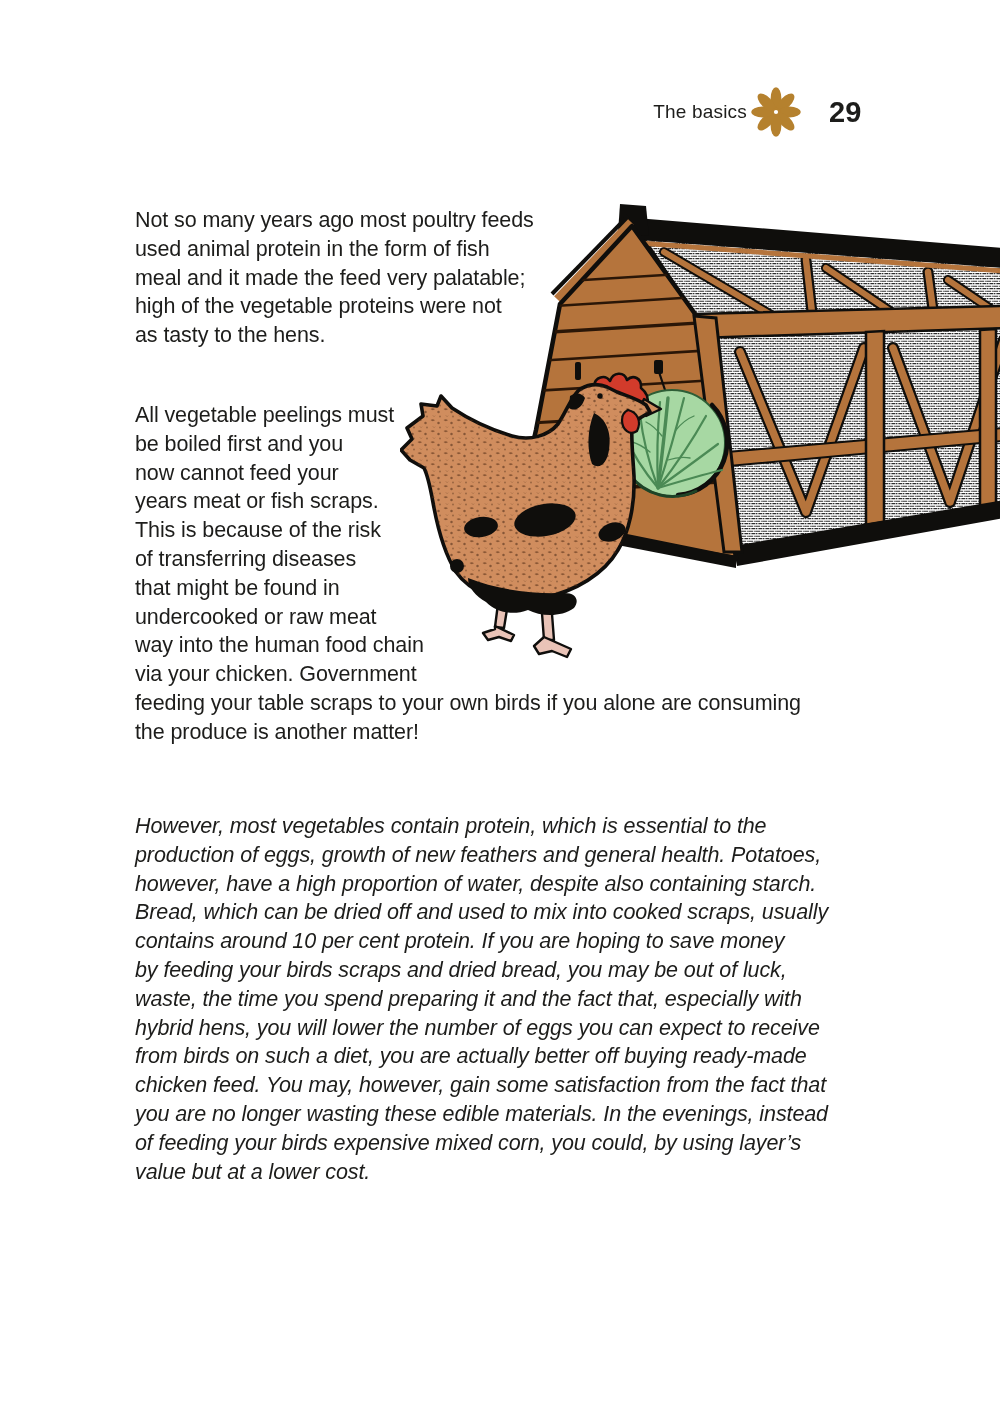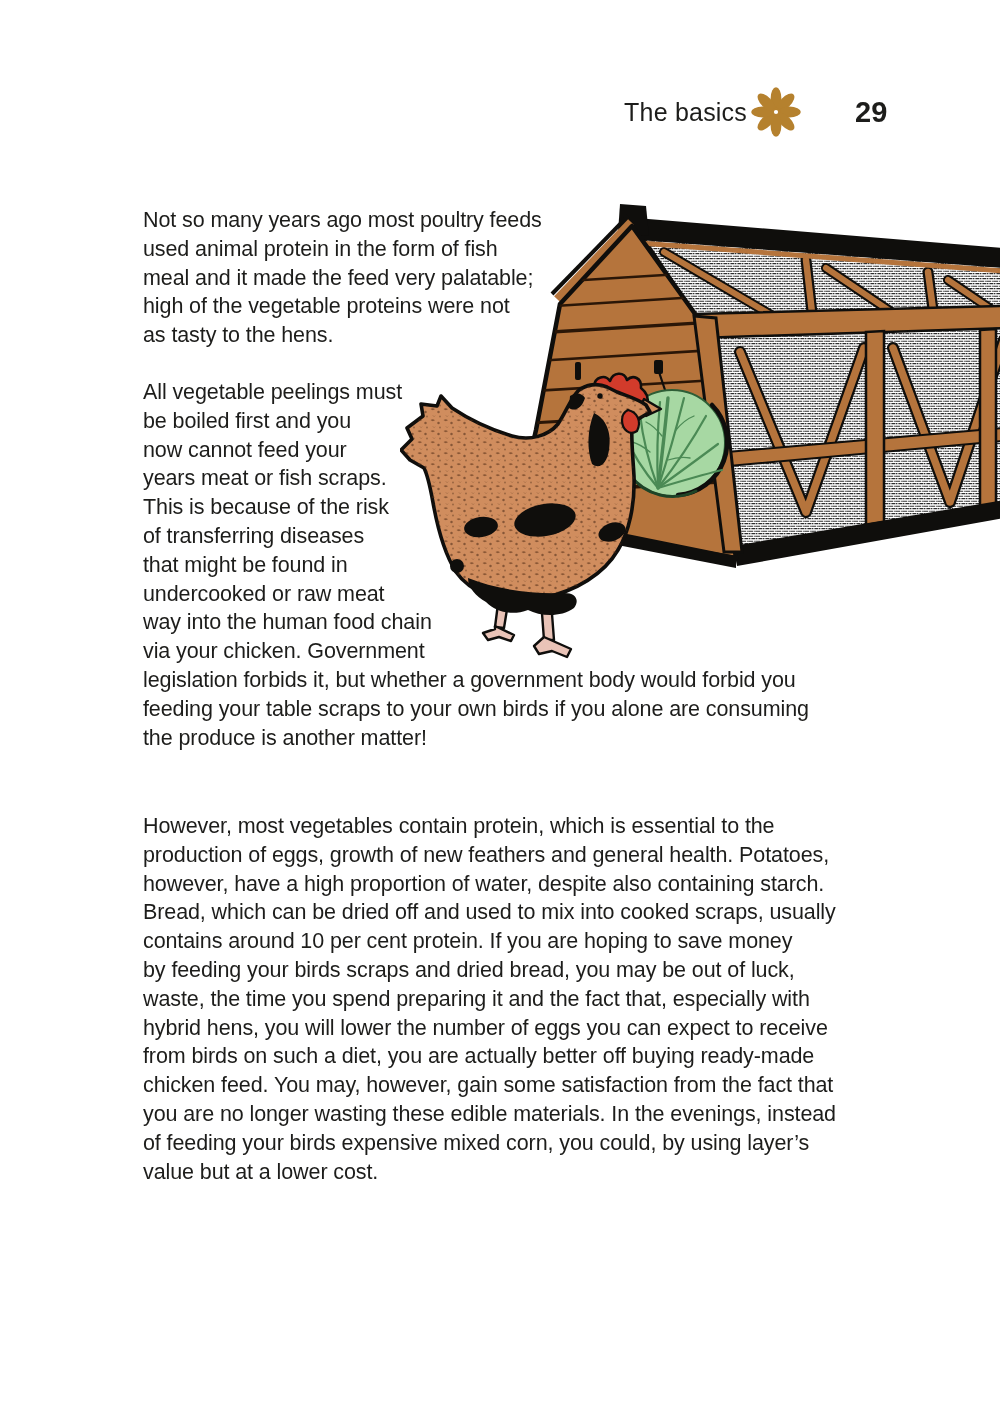--- a/index.html
+++ b/index.html
@@ -7,33 +7,33 @@
     position:relative;
     width:1000px;height:1418px;
     background:#ffffff;
     overflow:hidden;
     font-family:"Liberation Sans", sans-serif;
     color:var(--c-text,#1d1d1b);
   }
   
   .rh-title{
     position:absolute;top:96px;left:0;width:747px;
-    text-align:right;font-size:25px;line-height:32px;
+    text-align:right;font-size:19px;line-height:32px;
     letter-spacing:0.2px;
   }
   .rh-flower{position:absolute;left:751px;top:87px;}
   .rh-page-num{
     position:absolute;left:829px;top:96px;
-    font-size:29px;line-height:32px;font-weight:700;margin-left:26px;
-  }
-  
-  .para{position:absolute;left:135px;margin-left:8px;}
+    font-size:29px;line-height:32px;font-weight:700;
+  }
+  
+  .para{position:absolute;left:135px;}
   .p1{top:206px;}
-  .p2{top:378px;}
-  .p3{top:812px;}
+  .p2{top:401px;}
+  .p3{top:812px;font-style:italic;}
   .ln{
     height:28.8px;line-height:28.8px;
     font-size:21.5px;letter-spacing:-0.1px;
     white-space:nowrap;
   }
   
   .illustration{position:absolute;left:400px;top:188px;pointer-events:none;}
   
   .f-wood{fill:var(--c-wood,#b5743c);}
   .s-wood{stroke:var(--c-wood,#b5743c);}
@@ -215,21 +215,20 @@
     <div class="ln">All vegetable peelings must</div>
     <div class="ln">be boiled first and you</div>
     <div class="ln">now cannot feed your</div>
     <div class="ln">years meat or fish scraps.</div>
     <div class="ln">This is because of the risk</div>
     <div class="ln">of transferring diseases</div>
     <div class="ln">that might be found in</div>
     <div class="ln">undercooked or raw meat</div>
     <div class="ln">way into the human food chain</div>
     <div class="ln">via your chicken. Government</div>
-    <div class="ln">legislation forbids it, but whether a government body would forbid you</div>
     <div class="ln">feeding your table scraps to your own birds if you alone are consuming</div>
     <div class="ln">the produce is another matter!</div>
   </div>
 
   <div class="para p3">
     <div class="ln">However, most vegetables contain protein, which is essential to the</div>
     <div class="ln">production of eggs, growth of new feathers and general health. Potatoes,</div>
     <div class="ln">however, have a high proportion of water, despite also containing starch.</div>
     <div class="ln">Bread, which can be dried off and used to mix into cooked scraps, usually</div>
     <div class="ln">contains around 10 per cent protein. If you are hoping to save money</div>

